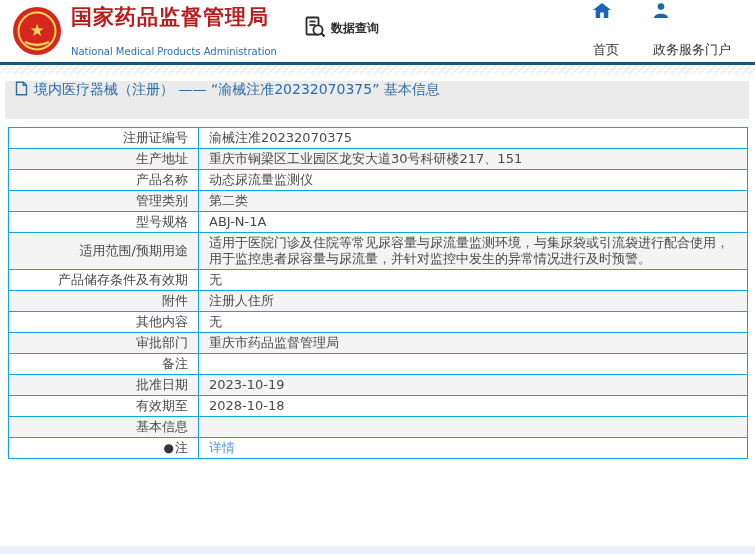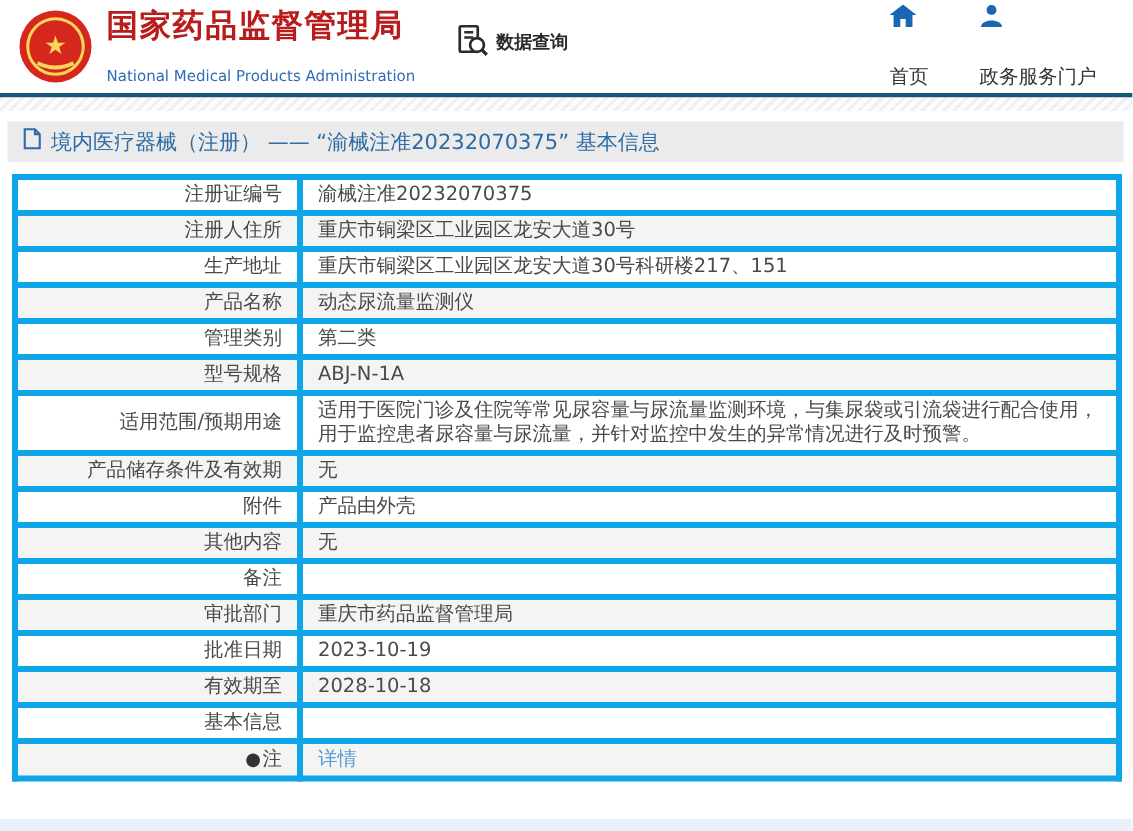--- a/index.html
+++ b/index.html
@@ -20,29 +20,29 @@
   .nav { margin-left:auto; display:flex; gap:34px; padding-right:10px; }
   .nav-item { display:flex; flex-direction:column; align-items:flex-start; gap:20px;
               font-size:13px; color:#333; cursor:pointer; }
 
   
   .divider { height:3px; background:#17557c; }
   .hatch { height:9px;
     background:repeating-linear-gradient(135deg,#eef0f2 0 2px,#fbfcfd 2px 5px); }
 
   
-  .title-bar { margin:7px 6px 0 5px; background:#ebebeb; height:27px;
-    display:flex; align-items:center; gap:6px; padding:0 10px;
+  .title-bar { margin:7px 6px 0 5px; background:#ebebeb; height:38px;
+    display:flex; align-items:flex-start; gap:6px; padding:0 10px;
     color:#2d6ca5; font-size:14px; }
 
   
   .table-wrap { margin:8px 7px 0 8px; }
   table { width:100%; border-collapse:collapse; font-size:13px; color:#4a4a4a;
           table-layout:fixed; }
-  th, td { border:4px solid #0ea5e9; padding:2px 10px; line-height:16px;
+  th, td { border:1px solid #0ea5e9; padding:2px 10px; line-height:16px;
            font-weight:normal; vertical-align:middle; text-align:left;
            overflow-wrap:break-word; }
   th { width:190px; text-align:right; color:#4a4a4a; }
   tr:nth-child(even) { background:#f4f4f4; }
   td a { color:#5b9bd5; text-decoration:none; cursor:pointer; }
   .note-ic { color:#333; font-size:12px; margin-right:1px; }
 
   .bottom-strip { position:absolute; left:0; right:0; bottom:0; height:8px; background:#e9f2fa; }
 </style>
 </head>
@@ -108,24 +108,20 @@
 </div>
 
 <div class="table-wrap">
   <table>
     <tbody>
       <tr>
         <th>注册证编号</th>
         <td>渝械注准20232070375</td>
       </tr>
       <tr>
-        <th>注册人住所</th>
-        <td>重庆市铜梁区工业园区龙安大道30号</td>
-      </tr>
-      <tr>
         <th>生产地址</th>
         <td>重庆市铜梁区工业园区龙安大道30号科研楼217、151</td>
       </tr>
       <tr>
         <th>产品名称</th>
         <td>动态尿流量监测仪</td>
       </tr>
       <tr>
         <th>管理类别</th>
         <td>第二类</td>
@@ -137,33 +133,33 @@
       <tr>
         <th>适用范围/预期用途</th>
         <td>适用于医院门诊及住院等常见尿容量与尿流量监测环境，与集尿袋或引流袋进行配合使用，用于监控患者尿容量与尿流量，并针对监控中发生的异常情况进行及时预警。</td>
       </tr>
       <tr>
         <th>产品储存条件及有效期</th>
         <td>无</td>
       </tr>
       <tr>
         <th>附件</th>
-        <td>产品由外壳</td>
+        <td>注册人住所</td>
       </tr>
       <tr>
         <th>其他内容</th>
         <td>无</td>
       </tr>
       <tr>
+        <th>审批部门</th>
+        <td>重庆市药品监督管理局</td>
+      </tr>
+      <tr>
         <th>备注</th>
         <td></td>
-      </tr>
-      <tr>
-        <th>审批部门</th>
-        <td>重庆市药品监督管理局</td>
       </tr>
       <tr>
         <th>批准日期</th>
         <td>2023-10-19</td>
       </tr>
       <tr>
         <th>有效期至</th>
         <td>2028-10-18</td>
       </tr>
       <tr>

